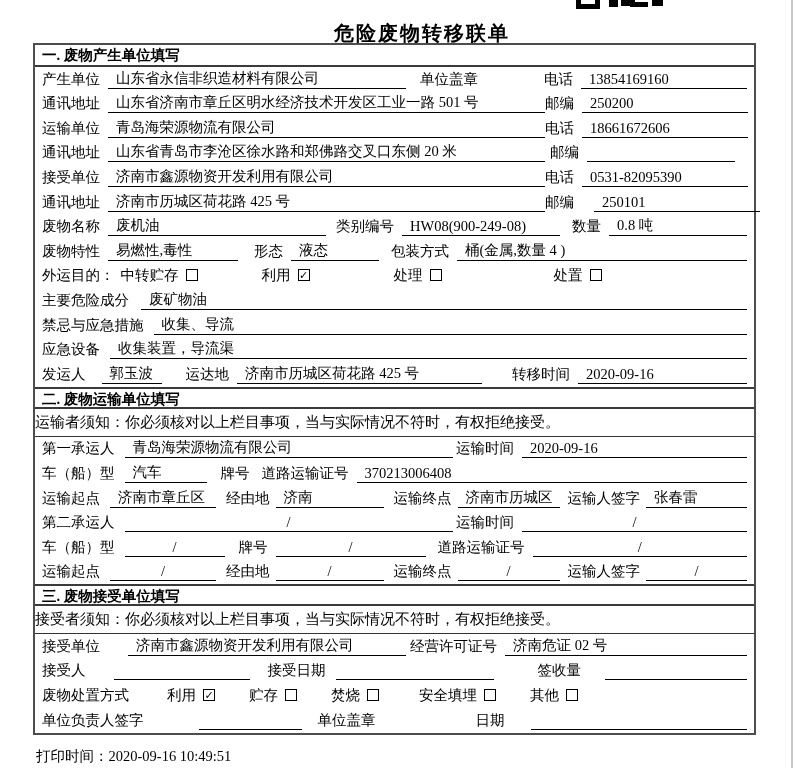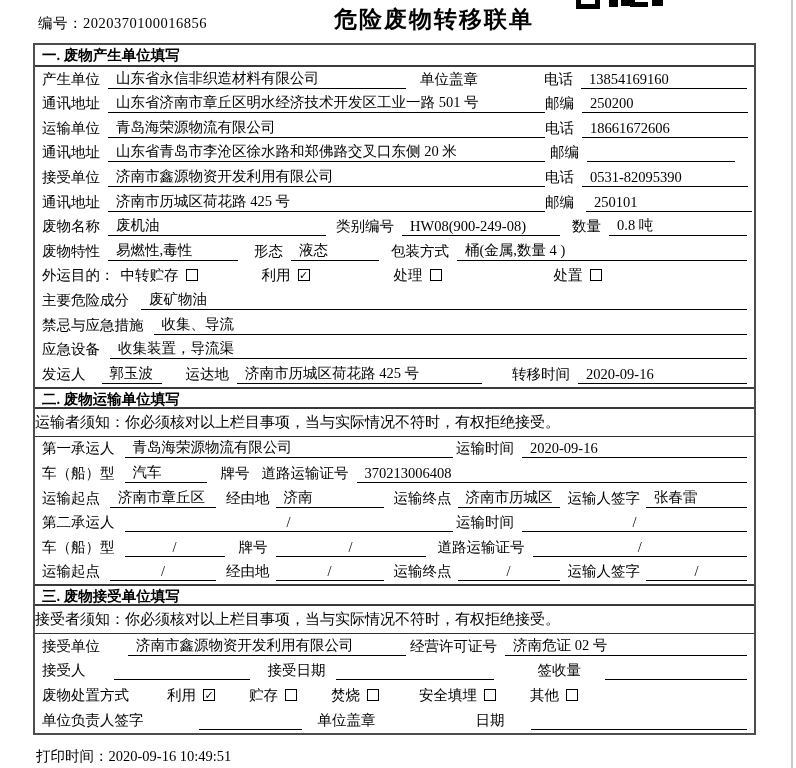--- a/index.html
+++ b/index.html
@@ -3,21 +3,21 @@
 <meta charset="utf-8">
 <style>
   * { margin:0; padding:0; box-sizing:border-box; }
   html,body { background:#ffffff; }
   .page {
     position:relative; width:796px; height:768px; background:#fff;
     font-family:"Liberation Serif","DejaVu Serif",serif; color:#000;
     overflow:hidden;
   }
   .form-number { position:absolute; left:38px; top:14px; font-size:14.5px; letter-spacing:.5px; }
-  .form-title  { position:absolute; left:334px; top:4px; font-size:23px; font-weight:bold; letter-spacing:2px; }
+  .form-title  { position:absolute; left:334px; top:20px; font-size:20px; font-weight:bold; letter-spacing:2px; }
   .scan-edge   { position:absolute; left:791px; top:0; width:2px; height:768px; background:#c9c9c9; }
 
   
   .qr { position:absolute; left:576px; top:0; width:88px; height:11px; overflow:hidden; }
   .qr i { position:absolute; background:#000; }
   .qr .q1 { left:0;  top:-15px; width:24px; height:24px; background:transparent; border:5px solid #000; }
   .qr .q2 { left:33px; top:0;  width:9px;  height:7px; }
   .qr .q3 { left:45px; top:-5px; width:14px; height:11px; }
   .qr .q4 { left:54px; top:2px;  width:18px; height:5px; }
   .qr .q6 { left:76px; top:-3px; width:11px; height:9px; }
@@ -50,21 +50,20 @@
     margin-left:7px; font-size:11px; line-height:11px; text-align:center;
     position:relative; top:-1px;
   }
   .print-time { position:absolute; left:36px; top:747px; font-size:14.5px; }
 </style>
 </head>
 <body>
 
 <div class="page">
 
-  <div class="form-number"><span>编号：</span><span>2020370100016856</span></div>
 
   <div class="form-title">危险废物转移联单</div>
 
   <div class="qr">
     <i class="q1"></i>
       <i class="q2"></i>
       <i class="q3"></i>
       <i class="q4"></i>
       <i class="q6"></i>
   </div>
@@ -106,21 +105,21 @@
       <span class="lb">接受单位</span>
       <span class="uv" style="width:437px;margin-left:8px;">济南市鑫源物资开发利用有限公司</span>
       <span class="lb mla">电话</span>
       <span class="uv" style="width:166px;margin-left:8px;">0531-82095390</span>
     </div>
 
     <div class="row">
       <span class="lb">通讯地址</span>
       <span class="uv" style="width:437px;margin-left:8px;">济南市历城区荷花路 425 号</span>
       <span class="lb mla">邮编</span>
-      <span class="uv" style="width:166px;margin-left:12px;">250101</span>
+      <span class="uv" style="width:166px;margin-left:20px;">250101</span>
     </div>
 
     <div class="row">
       <span class="lb">废物名称</span>
       <span class="uv" style="width:218px;margin-left:8px;">废机油</span>
       <span class="lb" style="margin-left:10px;">类别编号</span>
       <span class="uv" style="width:158px;margin-left:8px;">HW08(900-249-08)</span>
       <span class="lb" style="margin-left:12px;">数量</span>
       <span class="uv fill" style="margin-left:8px;">0.8 吨</span>
     </div>

